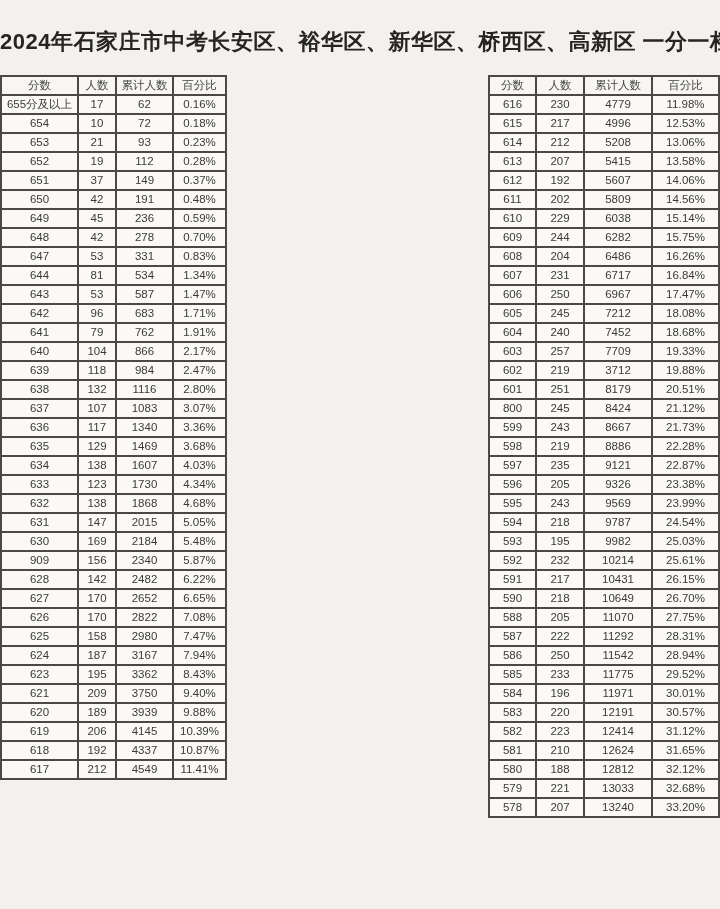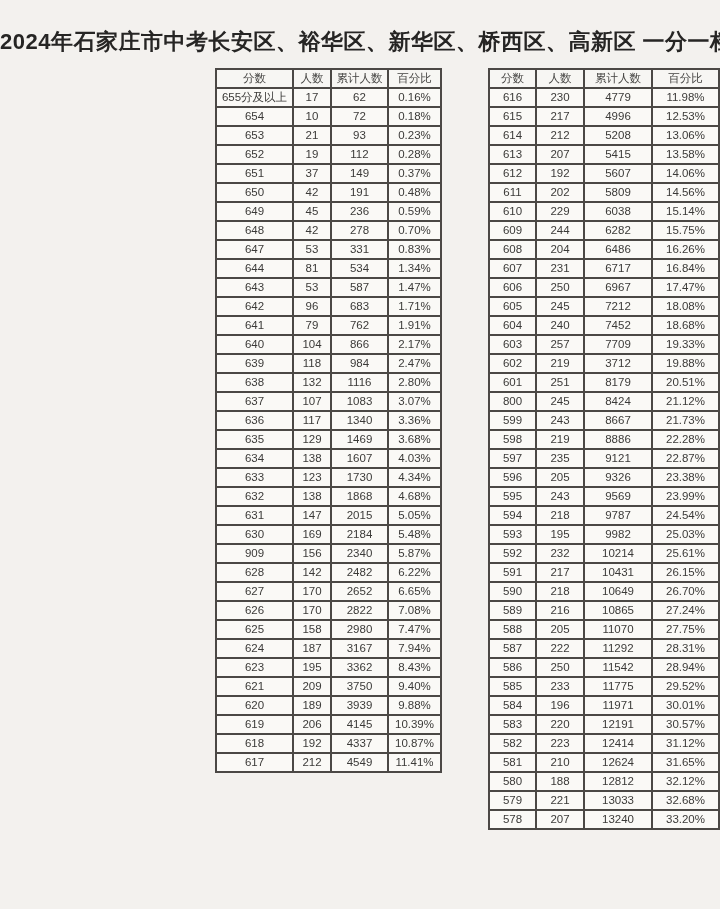--- a/index.html
+++ b/index.html
@@ -23,24 +23,24 @@
     padding-top: 27px;
     text-align: center;
     font-size: 22px;
     font-weight: 700;
     letter-spacing: 0.5px;
     color: #262524;
     white-space: nowrap;
   }
   .tables-wrap {
     display: flex;
-    justify-content: flex-end;
+    justify-content: space-between;
     align-items: flex-start;
-    gap: 46px;
-    margin-top: 11px;
+    gap: 34px;
+    margin-top: 18px;
   }
   table.score-table {
     border-collapse: collapse;
     table-layout: fixed;
     background: #faf9f6;
     border: 2px solid #4b4845;
   }
   table.score-table th,
   table.score-table td {
     border: 2px solid #4b4845;
@@ -486,26 +486,20 @@
             <td>10431</td>
             <td>26.15%</td>
           </tr>
           <tr>
             <td>590</td>
             <td>218</td>
             <td>10649</td>
             <td>26.70%</td>
           </tr>
           <tr>
-            <td>589</td>
-            <td>216</td>
-            <td>10865</td>
-            <td>27.24%</td>
-          </tr>
-          <tr>
             <td>588</td>
             <td>205</td>
             <td>11070</td>
             <td>27.75%</td>
           </tr>
           <tr>
             <td>587</td>
             <td>222</td>
             <td>11292</td>
             <td>28.31%</td>

